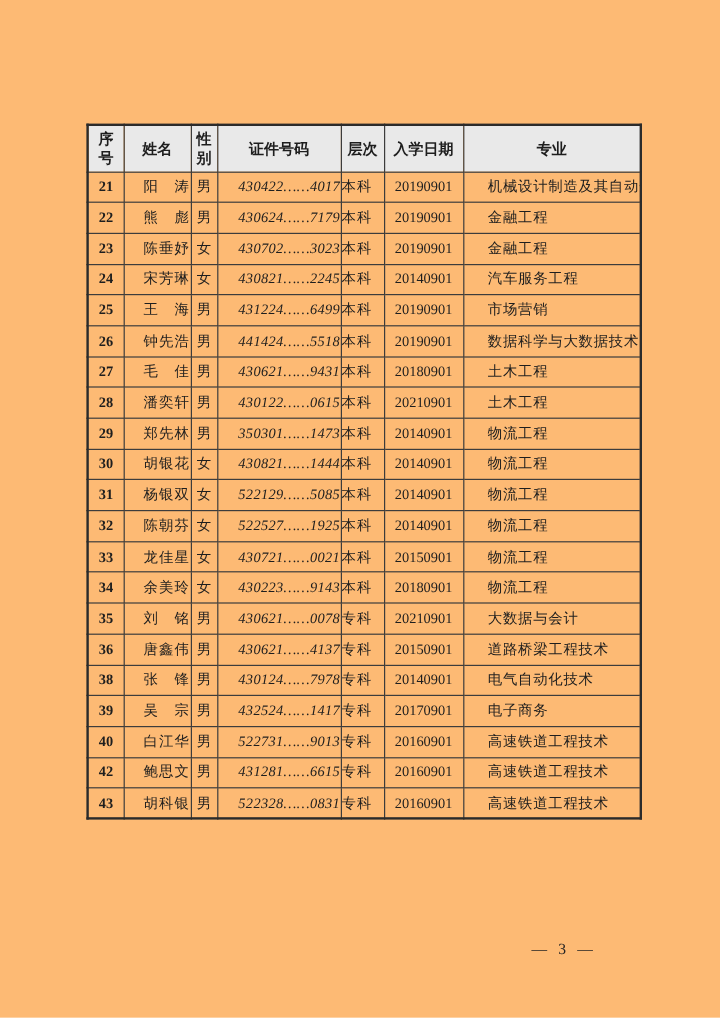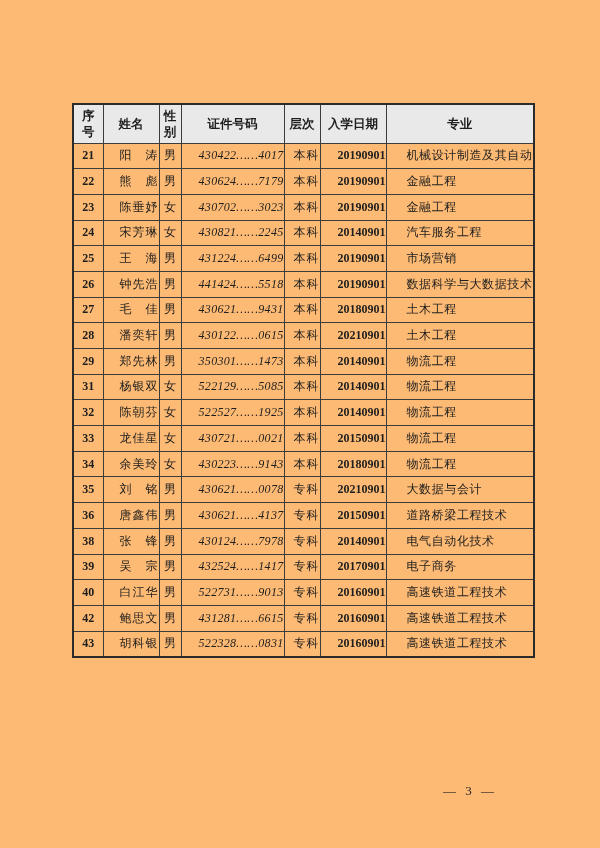--- a/index.html
+++ b/index.html
@@ -44,22 +44,22 @@
   tbody td {
     height: 25.7px;
     font-size: 12px;
     line-height: 1.1;
     white-space: nowrap;
   }
   .c-no     { text-align: center; font-weight: bold; }
   .c-name   { text-align: right; letter-spacing: 1px; }
   .c-gender { text-align: center; }
   .c-id     { text-align: right; letter-spacing: 0.3px; font-style: italic; }
-  .c-level  { text-align: right; letter-spacing: 1px; }
-  .c-date   { text-align: right; font-weight: bold; }
+  .c-level  { text-align: left; letter-spacing: 1px; }
+  .c-date   { text-align: center; }
   .c-major  { text-align: left; padding-left: 20px; letter-spacing: 0.6px; }
   .page-footer {
     position: absolute;
     left: 0;
     top: 783px;
     width: 600px;
     height: 20px;
   }
   .page-footer .page-number {
     position: absolute;
@@ -173,20 +173,29 @@
         <tr>
       <td class="c-no">29</td>
       <td class="c-name">郑先林</td>
       <td class="c-gender">男</td>
       <td class="c-id">350301……1473</td>
       <td class="c-level">本科</td>
       <td class="c-date">20140901</td>
       <td class="c-major">物流工程</td>
     </tr>
         <tr>
+      <td class="c-no">30</td>
+      <td class="c-name">胡银花</td>
+      <td class="c-gender">女</td>
+      <td class="c-id">430821……1444</td>
+      <td class="c-level">本科</td>
+      <td class="c-date">20140901</td>
+      <td class="c-major">物流工程</td>
+    </tr>
+        <tr>
       <td class="c-no">31</td>
       <td class="c-name">杨银双</td>
       <td class="c-gender">女</td>
       <td class="c-id">522129……5085</td>
       <td class="c-level">本科</td>
       <td class="c-date">20140901</td>
       <td class="c-major">物流工程</td>
     </tr>
         <tr>
       <td class="c-no">32</td>

